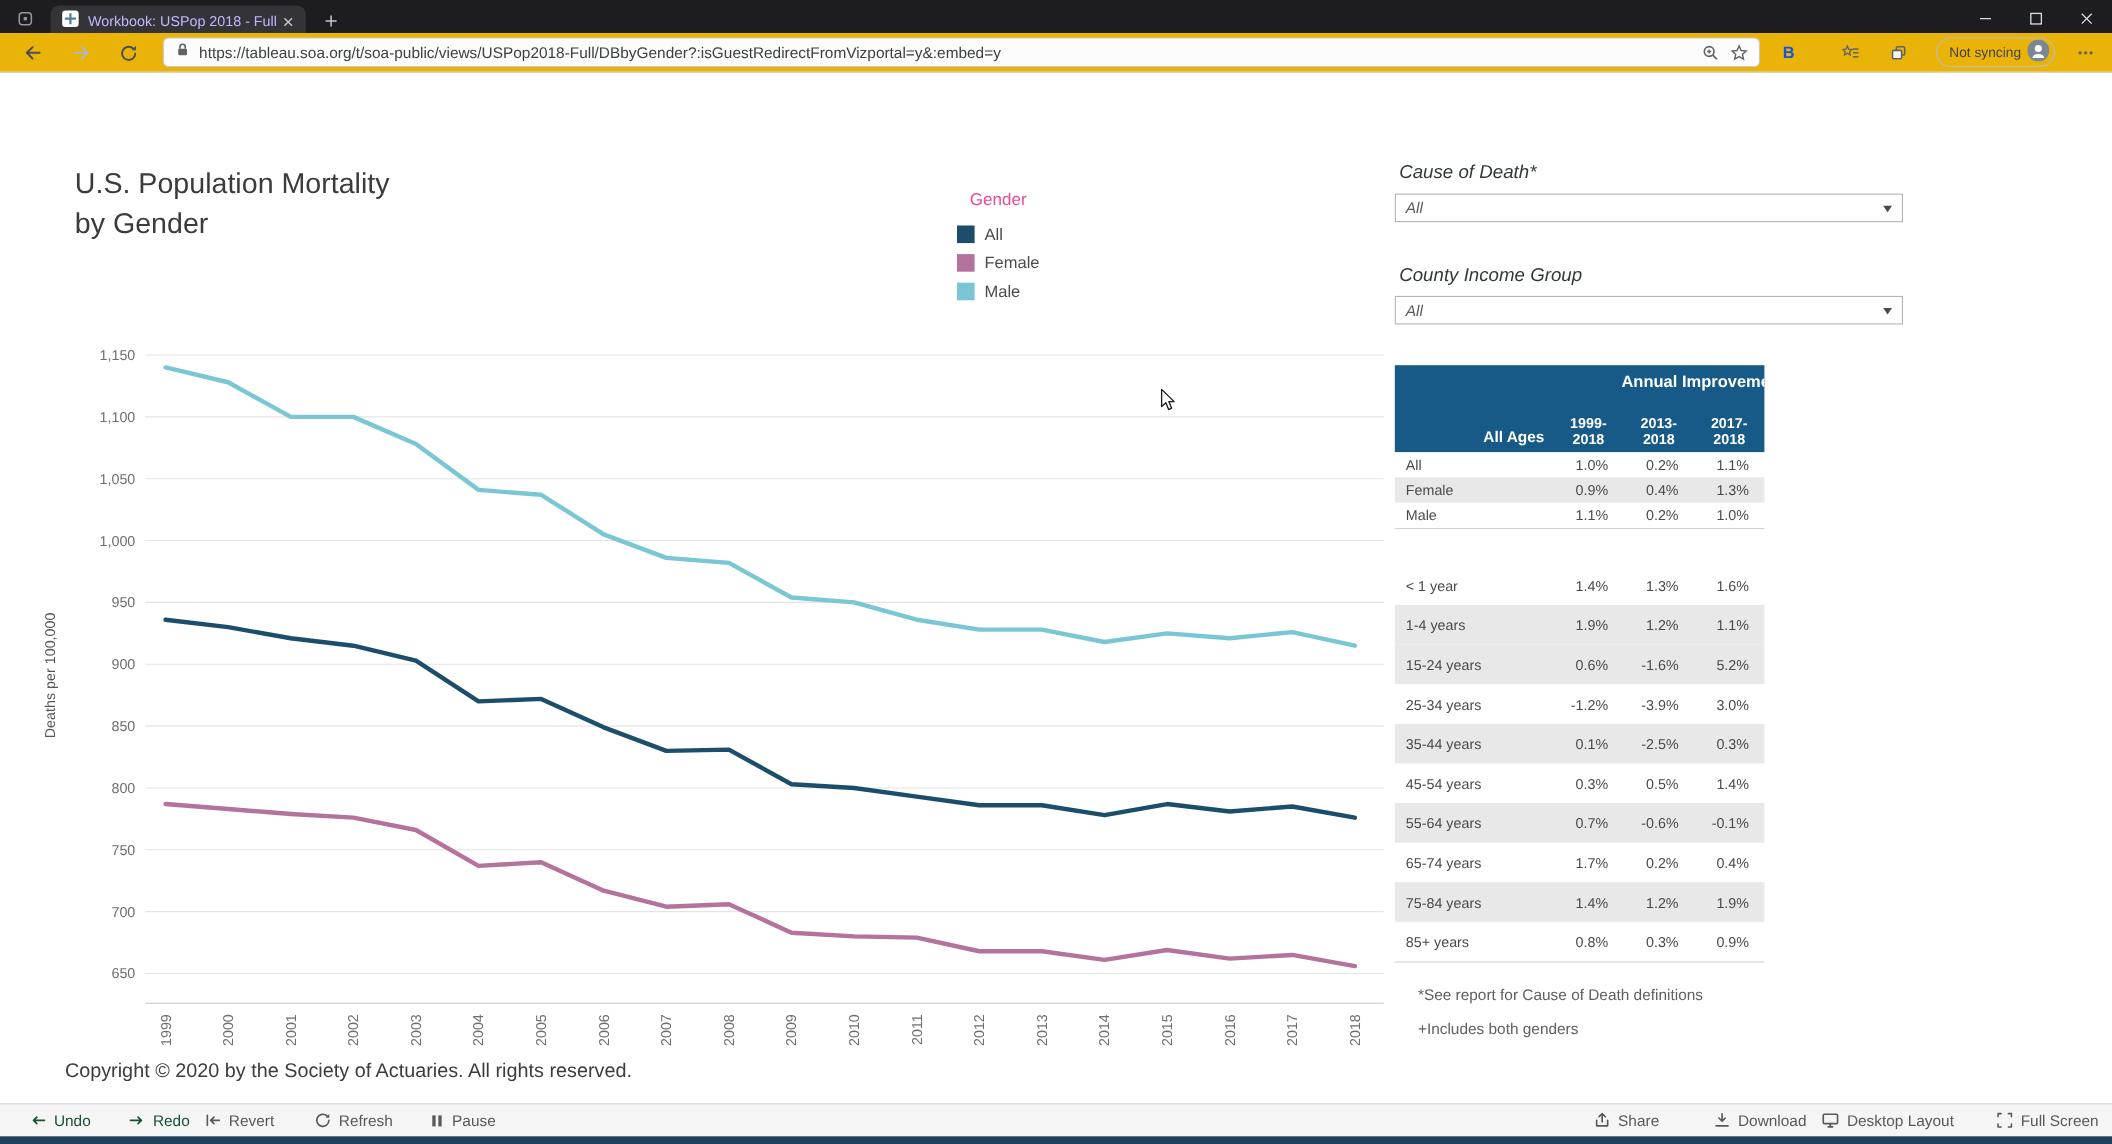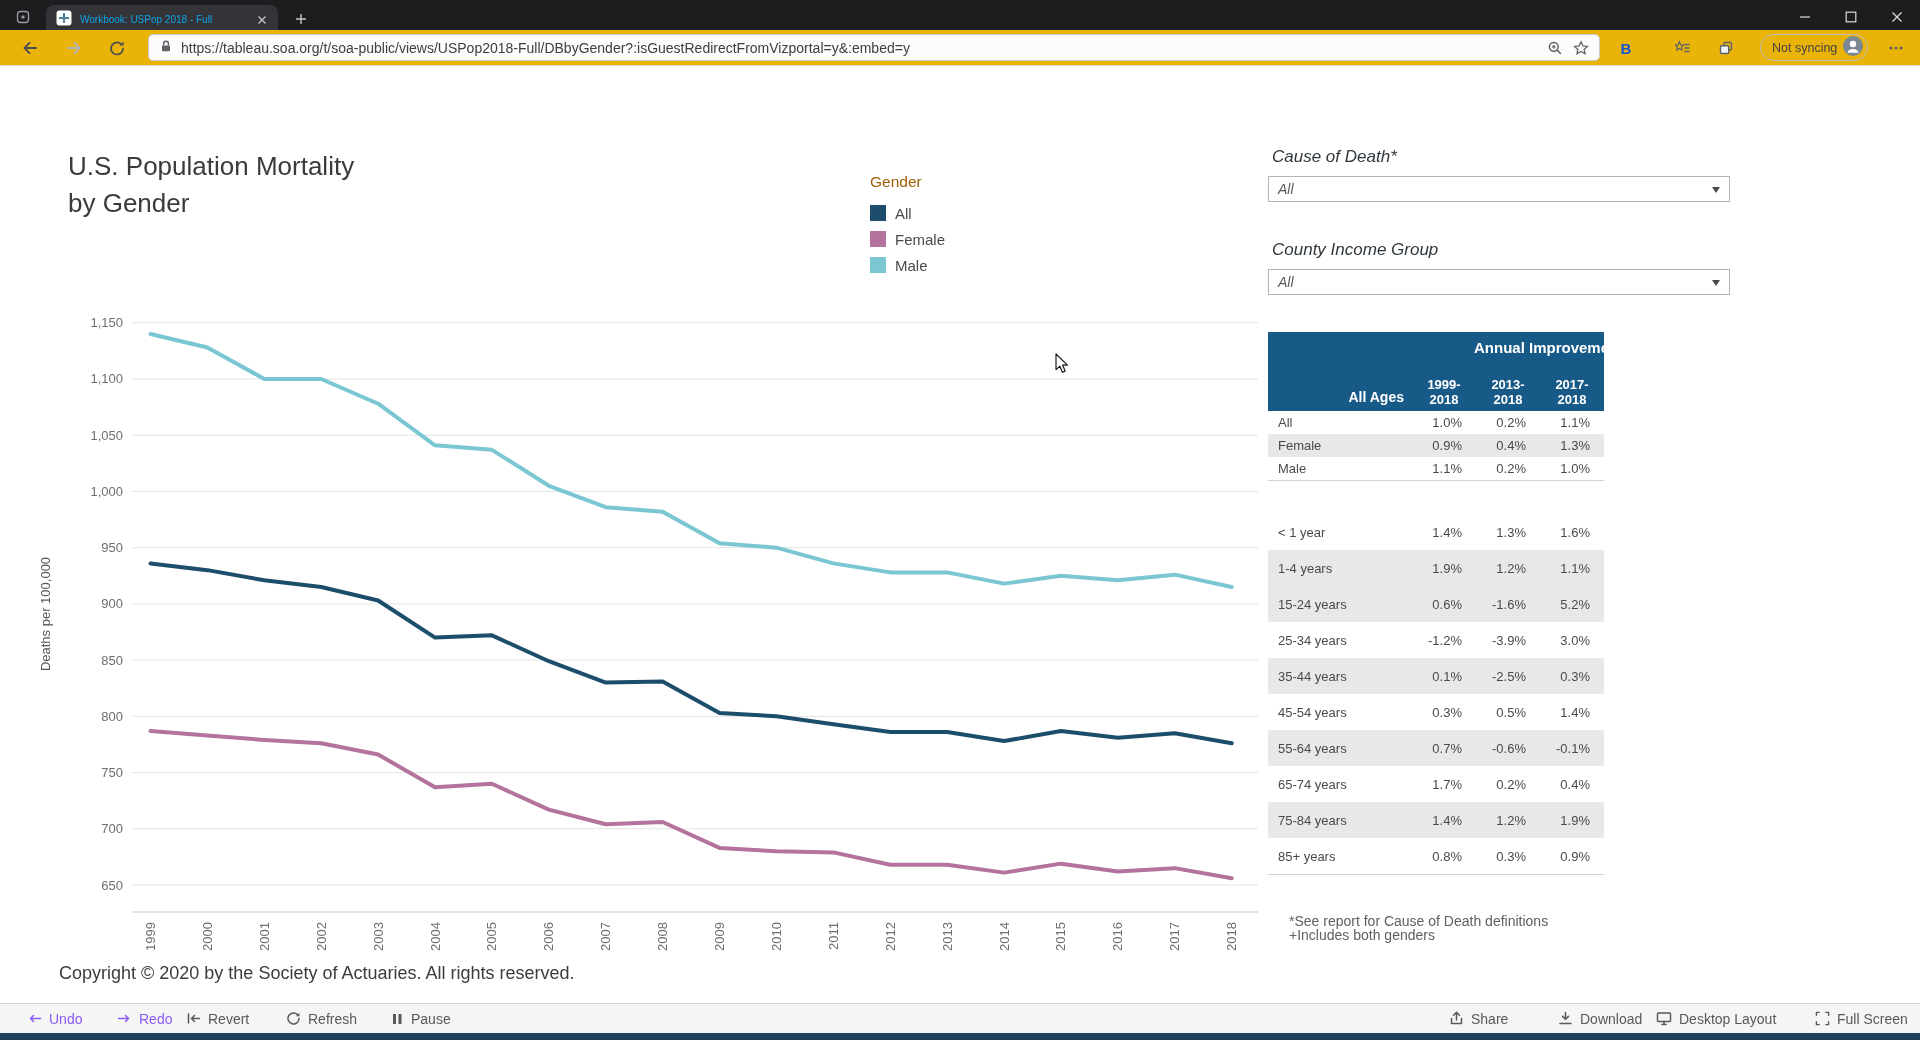--- a/index.html
+++ b/index.html
@@ -4,21 +4,21 @@
 <style>
   * { margin:0; padding:0; box-sizing:border-box; }
   html,body { width:1920px; height:1040px; overflow:hidden; background:#fff;
     font-family:"Liberation Sans", sans-serif; }
 
   
   .tabstrip { position:absolute; left:0; top:0; width:1920px; height:34px; background:#1d1d20; }
   .ws-icon { position:absolute; left:16px; top:10px; }
   .tab { position:absolute; left:46px; top:5px; width:232px; height:29px; background:#333338;
     border-radius:8px 8px 0 0; display:flex; align-items:center; padding:0 8px 0 10px; }
-  .tab-title { flex:1; color:#0ea5e9; font-size:10px; white-space:nowrap; overflow:hidden; margin-left:8px; }
+  .tab-title { flex:1; color:#c4b5fd; font-size:13px; white-space:nowrap; overflow:hidden; margin-left:8px; }
   .tab-close { width:16px; height:16px; display:flex; align-items:center; justify-content:center; border-radius:3px; }
   .newtab { position:absolute; left:290px; top:8px; width:22px; height:22px; display:flex; align-items:center; justify-content:center; }
   .win-btns { position:absolute; right:0; top:0; display:flex; }
   .win-btn { width:46px; height:34px; display:flex; align-items:center; justify-content:center; }
 
   
   .navbar { position:absolute; left:0; top:30px; width:1920px; height:36px; background:#eab308; border-bottom:1px solid #d8d8d8; }
   .nav-btn { position:absolute; top:4px; width:28px; height:28px; display:flex; align-items:center; justify-content:center; border-radius:50%; }
   .urlbar { position:absolute; left:148px; top:4px; width:1452px; height:27px; background:#fcfcfd;
     border:1px solid #c9c9c9; border-radius:5px; display:flex; align-items:center; padding:0 10px; }
@@ -28,21 +28,21 @@
     color:#1556d8; display:flex; align-items:center; justify-content:center; }
   .profile-pill { position:absolute; left:1760px; top:4px; height:27px; border:1px solid #b9bcc1; border-radius:14px;
     display:flex; align-items:center; gap:6px; padding:0 4px 0 11px; font-size:12.5px; color:#444; }
   .more-btn { position:absolute; left:1884px; top:6px; width:24px; height:24px; display:flex; align-items:center; justify-content:center; }
 
   
   .content { position:absolute; left:0; top:70px; width:1920px; height:933px; background:#fff;margin-left:28px; }
   .page-title { position:absolute; left:40px; top:78px; font-size:26px; line-height:37px; color:#3b3b3b; white-space:pre-line; }
 
   .legend { position:absolute; left:842px; top:103px; }
-  .legend-title { font-size:15.5px; color:#a16207; margin-bottom:9px; }
+  .legend-title { font-size:15.5px; color:#ec4899; margin-bottom:9px;text-align:center; }
   .legend-item { display:flex; align-items:center; gap:9px; height:26px; }
   .legend-swatch { width:16px; height:16px; }
   .legend-label { font-size:15px; color:#4a4a4a; }
 
   .filter-label { position:absolute; font-size:17px; font-style:italic; color:#30383d; }
   .dropdown { position:absolute; width:462px; height:26px; background:#fff; border:1px solid #b4b4b4;
     display:flex; align-items:center; padding:0 26px 0 9px; font-size:14px; font-style:italic; color:#5a5a5a; }
   .dd-caret { position:absolute; right:9px; top:10px; width:0; height:0;
     border-left:4.5px solid transparent; border-right:4.5px solid transparent; border-top:6px solid #4a4a4a; }
 
@@ -65,21 +65,21 @@
   #mortality-chart .tick { font-size:13px; fill:#6f6f6f; }
   #mortality-chart .axis-title { font-size:13px; fill:#565656; }
 
   .footnote { position:absolute; left:1261px; font-size:14px; color:#606060; }
   .copyright { position:absolute; left:31px; top:893px; font-size:18px; color:#3c3c3c; }
   .cursor { position:absolute; left:1027px; top:283px; }
 
   
   .viztoolbar { position:absolute; left:0; top:1003px; width:1920px; height:30px; background:#f5f5f5; border-top:1px solid #d4d4d4; }
   .vt-item { position:absolute; top:0; height:29px; display:flex; align-items:center; gap:7px; font-size:14px; color:#595959; }
-  .vt-item.disabled { color:#8b5cf6; }
+  .vt-item.disabled { color:#14532d; }
   .vt-item svg { stroke:currentColor; fill:none; stroke-width:1.5; stroke-linecap:round; stroke-linejoin:round; }
 
   .bottom-strip { position:absolute; left:0; top:1033px; width:1920px; height:7px; background:#1e425d; }
 </style>
 </head>
 <body>
 
 <div class="tabstrip">
   <span class="ws-icon">
     <svg width="14" height="14">
@@ -367,21 +367,21 @@
       <text x="1037.4842105263158" y="632" text-anchor="end" class="tick" transform="rotate(-90 1037.4842105263158 632)">2015</text>
       <text x="1094.3894736842108" y="632" text-anchor="end" class="tick" transform="rotate(-90 1094.3894736842108 632)">2016</text>
       <text x="1151.2947368421053" y="632" text-anchor="end" class="tick" transform="rotate(-90 1151.2947368421053 632)">2017</text>
       <text x="1208.2" y="632" text-anchor="end" class="tick" transform="rotate(-90 1208.2 632)">2018</text>
       <text x="22" y="324" text-anchor="middle" class="axis-title" transform="rotate(-90 22 324)">Deaths per 100,000</text>
       <polyline points="122.5,273.39622641509436 179.40526315789475,280.1433962264151 236.31052631578947,290.2641509433962 293.21578947368425,297.01132075471696 350.12105263157895,310.5056603773585 407.0263157894737,347.61509433962266 463.93157894736845,345.36603773584903 520.8368421052633,371.23018867924526 577.7421052631579,392.59622641509435 634.6473684210526,391.47169811320754 691.5526315789474,422.9584905660377 748.4578947368421,426.3320754716981 805.3631578947369,434.20377358490566 862.2684210526317,442.07547169811323 919.1736842105264,442.07547169811323 976.078947368421,451.07169811320756 1032.9842105263158,440.9509433962264 1089.8894736842108,447.6981132075472 1146.7947368421053,443.2 1203.7,453.3207547169811" fill="none" stroke="#1c4e6b" stroke-width="4" stroke-linejoin="round" stroke-linecap="round"></polyline>
       <polyline points="122.5,440.9509433962264 179.40526315789475,445.4490566037736 236.31052631578947,449.94716981132075 293.21578947368425,453.3207547169811 350.12105263157895,464.5660377358491 407.0263157894737,497.17735849056606 463.93157894736845,493.8037735849057 520.8368421052633,519.6679245283019 577.7421052631579,534.2867924528302 634.6473684210526,532.0377358490566 691.5526315789474,557.9018867924528 748.4578947368421,561.2754716981132 805.3631578947369,562.4 862.2684210526317,574.7698113207547 919.1736842105264,574.7698113207547 976.078947368421,582.6415094339623 1032.9842105263158,573.6452830188679 1089.8894736842108,581.5169811320754 1146.7947368421053,578.1433962264151 1203.7,588.2641509433962" fill="none" stroke="#b3739c" stroke-width="4" stroke-linejoin="round" stroke-linecap="round"></polyline>
       <polyline points="122.5,43.99245283018868 179.40526315789475,57.48679245283019 236.31052631578947,88.97358490566037 293.21578947368425,88.97358490566037 350.12105263157895,113.71320754716982 407.0263157894737,155.32075471698113 463.93157894736845,159.8188679245283 520.8368421052633,195.80377358490566 577.7421052631579,217.16981132075472 634.6473684210526,221.66792452830188 691.5526315789474,253.15471698113208 748.4578947368421,257.6528301886792 805.3631578947369,273.39622641509436 862.2684210526317,282.3924528301887 919.1736842105264,282.3924528301887 976.078947368421,293.6377358490566 1032.9842105263158,285.76603773584907 1089.8894736842108,290.2641509433962 1146.7947368421053,284.64150943396226 1203.7,297.01132075471696" fill="none" stroke="#7ac7d3" stroke-width="4" stroke-linejoin="round" stroke-linecap="round"></polyline>
     </svg>
 
-  <div class="footnote" style="top:843px">*See report for Cause of Death definitions</div>
+  <div class="footnote" style="top:826px">*See report for Cause of Death definitions</div>
   <div class="footnote" style="top:857px">+Includes both genders</div>
   <div class="copyright">Copyright © 2020 by the Society of Actuaries. All rights reserved.</div>
 
   <svg class="cursor" width="16" height="22">
     <polygon points="1,1 1,16.6 4.9,13.2 7.4,19.3 10.1,18.1 7.6,12.1 12.4,12.1" fill="#ffffff" stroke="#1a1a1a" stroke-width="1.2" stroke-linejoin="round"></polygon>
   </svg>
 </div>
 
 <div class="viztoolbar">
   <div class="vt-item disabled" style="left:27px">

